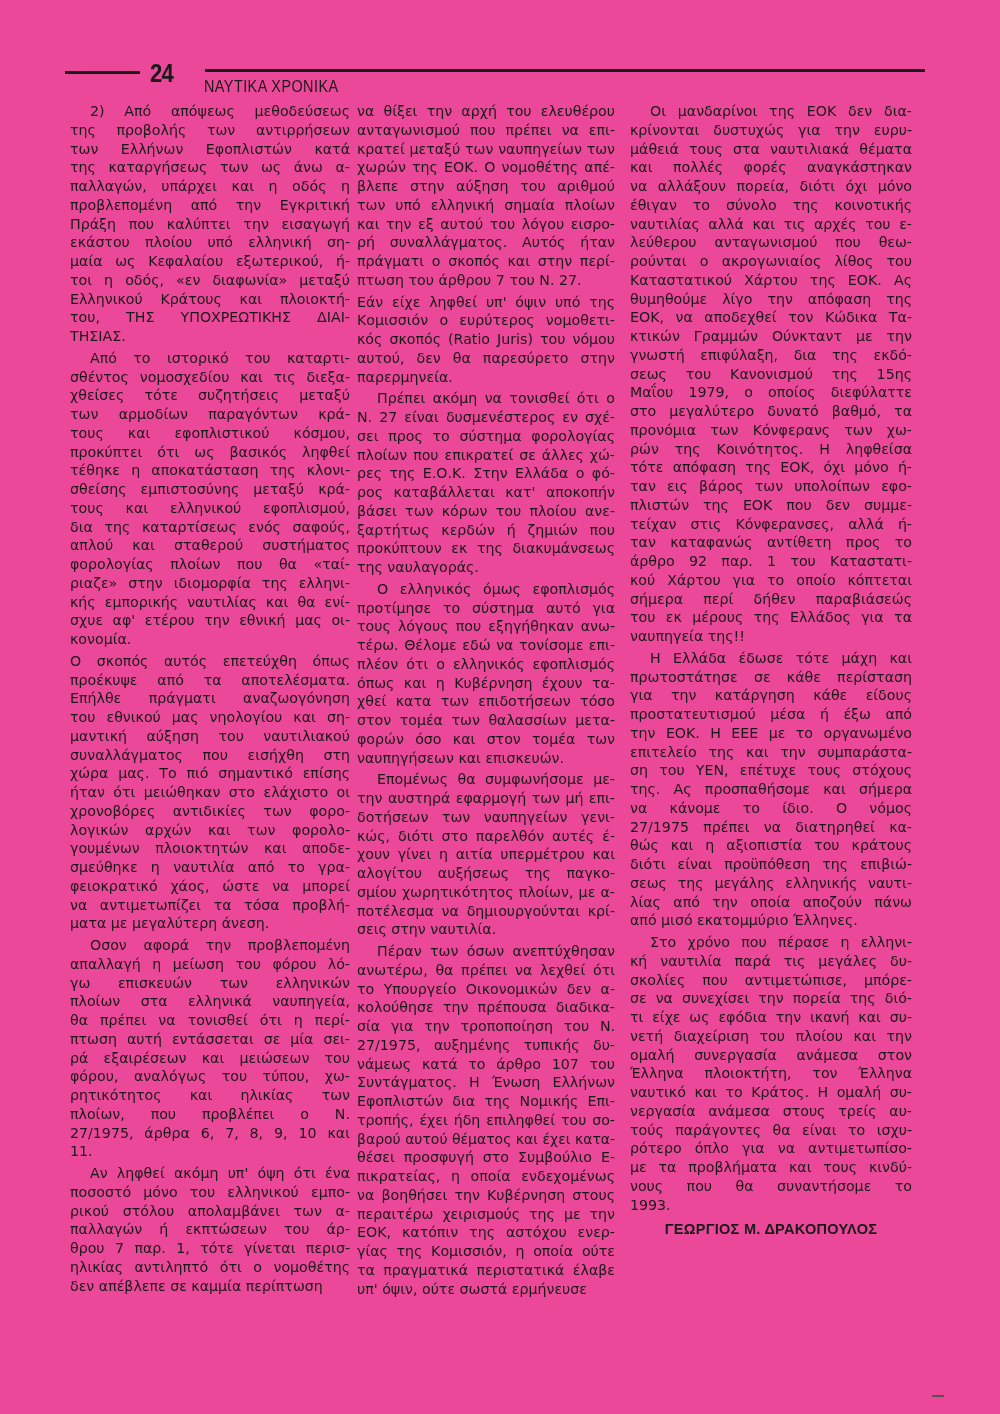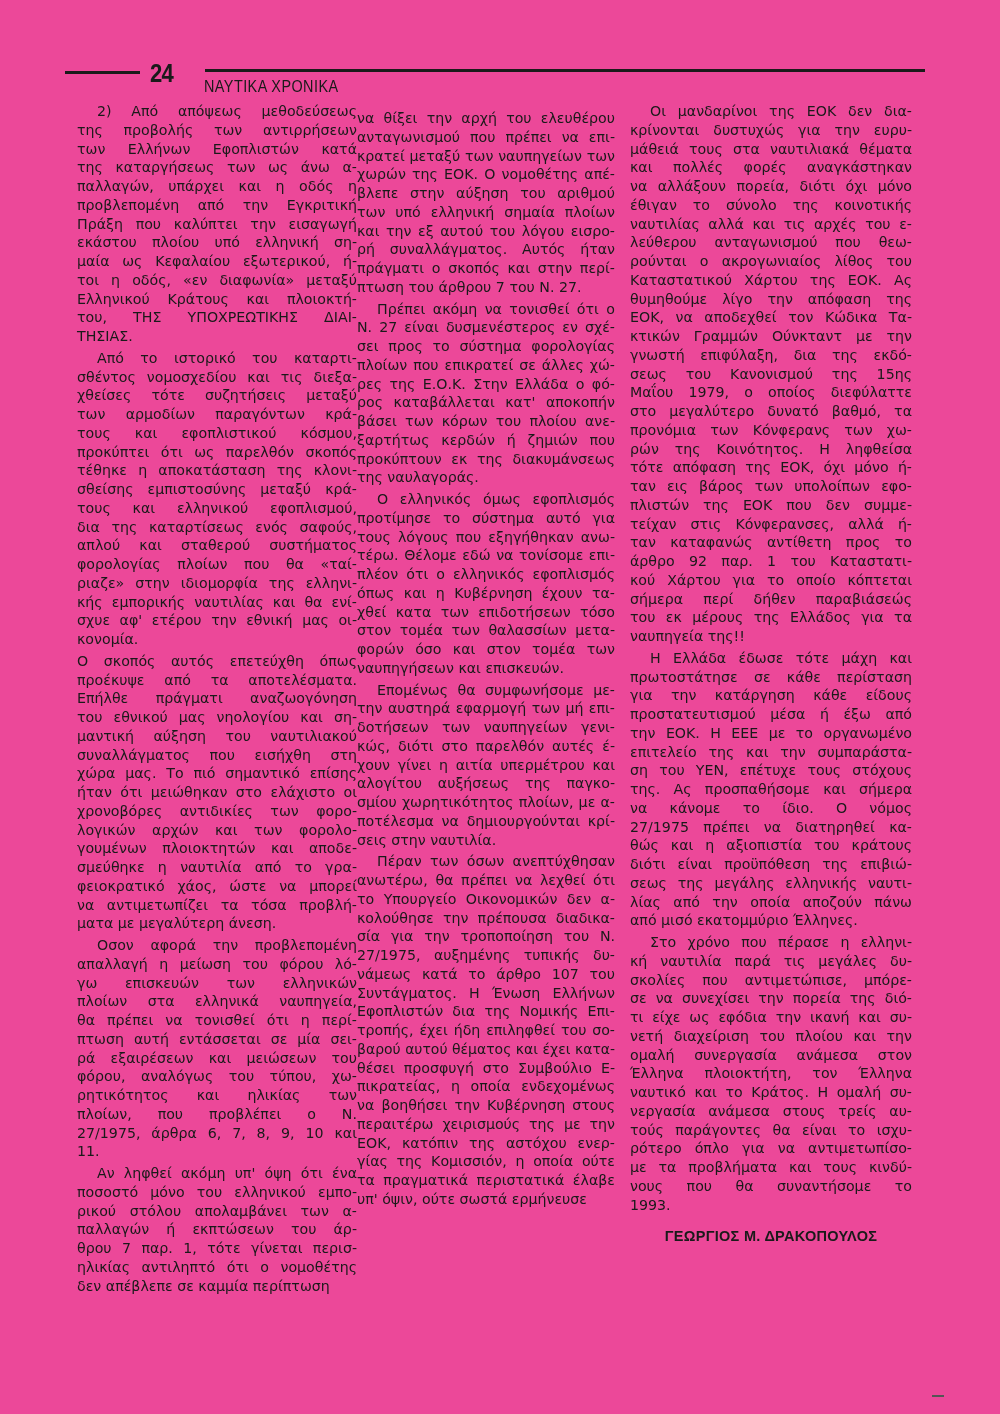--- a/index.html
+++ b/index.html
@@ -8,31 +8,31 @@
   .page { position: absolute; left: 0; top: 0; width: 1000px; height: 1414px; background: #ec4899; }
 
   .header-rule-left { position: absolute; left: 65px; top: 71px; width: 75px; height: 3px; background: #1a1a1a; }
   .header-rule-right { position: absolute; left: 205px; top: 69px; width: 720px; height: 3px; background: #1a1a1a; }
   .page-number { position: absolute; left: 150px; top: 58px; font-family: "Liberation Sans", sans-serif;
                  font-weight: bold; font-size: 26px; line-height: 30px; letter-spacing: -1px; transform: scaleX(0.85); transform-origin: left; }
   .magazine-title { position: absolute; left: 204px; top: 78px; font-family: "Liberation Sans", sans-serif;
                     font-size: 16px; letter-spacing: 0.5px; transform: scaleX(0.9); transform-origin: left; }
 
   .col { position: absolute; top: 102px; font-size: 14.2px; line-height: 18.75px; }
-  .col-1 { left: 77px; width: 280px; }
-  .col-2 { left: 357px; width: 258px; margin-top: 7px; }
+  .col-1 { left: 70px; width: 280px; }
+  .col-2 { left: 357px; width: 258px; }
   .col-3 { left: 630px; width: 282px; }
 
   .para { margin: 0 0 3px 0; }
   .line { display: block; text-align: justify; text-align-last: justify; white-space: nowrap; height: 18.75px; overflow: visible; }
   .line.last { text-align-last: left; }
   .line.indent { padding-left: 20px; }
 
   .signature { font-family: "Liberation Sans", sans-serif; font-weight: bold; font-size: 14.5px;
-               text-align: center; margin-top: 13px; letter-spacing: 0.3px; }
+               text-align: center; margin-top: 6px; letter-spacing: 0.3px; }
   .edge-mark { position: absolute; left: 932px; top: 1395px; width: 12px; height: 2px; background: #555; }
 </style>
 </head>
 <body>
 
 <div class="page">
   <div class="header-rule-left"></div>
   <div class="page-number">24</div>
   <div class="header-rule-right"></div>
   <div class="magazine-title">ΝΑΥΤΙΚΑ ΧΡΟΝΙΚΑ</div>
@@ -52,21 +52,21 @@
         <span class="line">Ελληνικού Κράτους και πλοιοκτή-</span>
         <span class="line">του, ΤΗΣ ΥΠΟΧΡΕΩΤΙΚΗΣ ΔΙΑΙ-</span>
         <span class="line last">ΤΗΣΙΑΣ.</span>
       </div>
       <div class="para">
         <span class="line indent">Από το ιστορικό του καταρτι-</span>
         <span class="line">σθέντος νομοσχεδίου και τις διεξα-</span>
         <span class="line">χθείσες τότε συζητήσεις μεταξύ</span>
         <span class="line">των αρμοδίων παραγόντων κρά-</span>
         <span class="line">τους και εφοπλιστικού κόσμου,</span>
-        <span class="line">προκύπτει ότι ως παρελθόν σκοπός</span>
+        <span class="line">προκύπτει ότι ως βασικός ληφθεί</span>
         <span class="line">τέθηκε η αποκατάσταση της κλονι-</span>
         <span class="line">σθείσης εμπιστοσύνης μεταξύ κρά-</span>
         <span class="line">τους και ελληνικού εφοπλισμού,</span>
         <span class="line">δια της καταρτίσεως ενός σαφούς,</span>
         <span class="line">απλού και σταθερού συστήματος</span>
         <span class="line">φορολογίας πλοίων που θα «ταί-</span>
         <span class="line">ριαζε» στην ιδιομορφία της ελληνι-</span>
         <span class="line">κής εμπορικής ναυτιλίας και θα ενί-</span>
         <span class="line">σχυε αφ' ετέρου την εθνική μας οι-</span>
         <span class="line last">κονομία.</span>
@@ -117,20 +117,27 @@
         <span class="line">να θίξει την αρχή του ελευθέρου</span>
         <span class="line">ανταγωνισμού που πρέπει να επι-</span>
         <span class="line">κρατεί μεταξύ των ναυπηγείων των</span>
         <span class="line">χωρών της ΕΟΚ. Ο νομοθέτης απέ-</span>
         <span class="line">βλεπε στην αύξηση του αριθμού</span>
         <span class="line">των υπό ελληνική σημαία πλοίων</span>
         <span class="line">και την εξ αυτού του λόγου εισρο-</span>
         <span class="line">ρή συναλλάγματος. Αυτός ήταν</span>
         <span class="line">πράγματι ο σκοπός και στην περί-</span>
         <span class="line last">πτωση του άρθρου 7 του Ν. 27.</span>
+      </div>
+      <div class="para">
+        <span class="line">Εάν είχε ληφθεί υπ' όψιν υπό της</span>
+        <span class="line">Κομισσιόν ο ευρύτερος νομοθετι-</span>
+        <span class="line">κός σκοπός (Ratio Juris) του νόμου</span>
+        <span class="line">αυτού, δεν θα παρεσύρετο στην</span>
+        <span class="line last">παρερμηνεία.</span>
       </div>
       <div class="para">
         <span class="line indent">Πρέπει ακόμη να τονισθεί ότι ο</span>
         <span class="line">Ν. 27 είναι δυσμενέστερος εν σχέ-</span>
         <span class="line">σει προς το σύστημα φορολογίας</span>
         <span class="line">πλοίων που επικρατεί σε άλλες χώ-</span>
         <span class="line">ρες της Ε.Ο.Κ. Στην Ελλάδα ο φό-</span>
         <span class="line">ρος καταβάλλεται κατ' αποκοπήν</span>
         <span class="line">βάσει των κόρων του πλοίου ανε-</span>
         <span class="line">ξαρτήτως κερδών ή ζημιών που</span>

